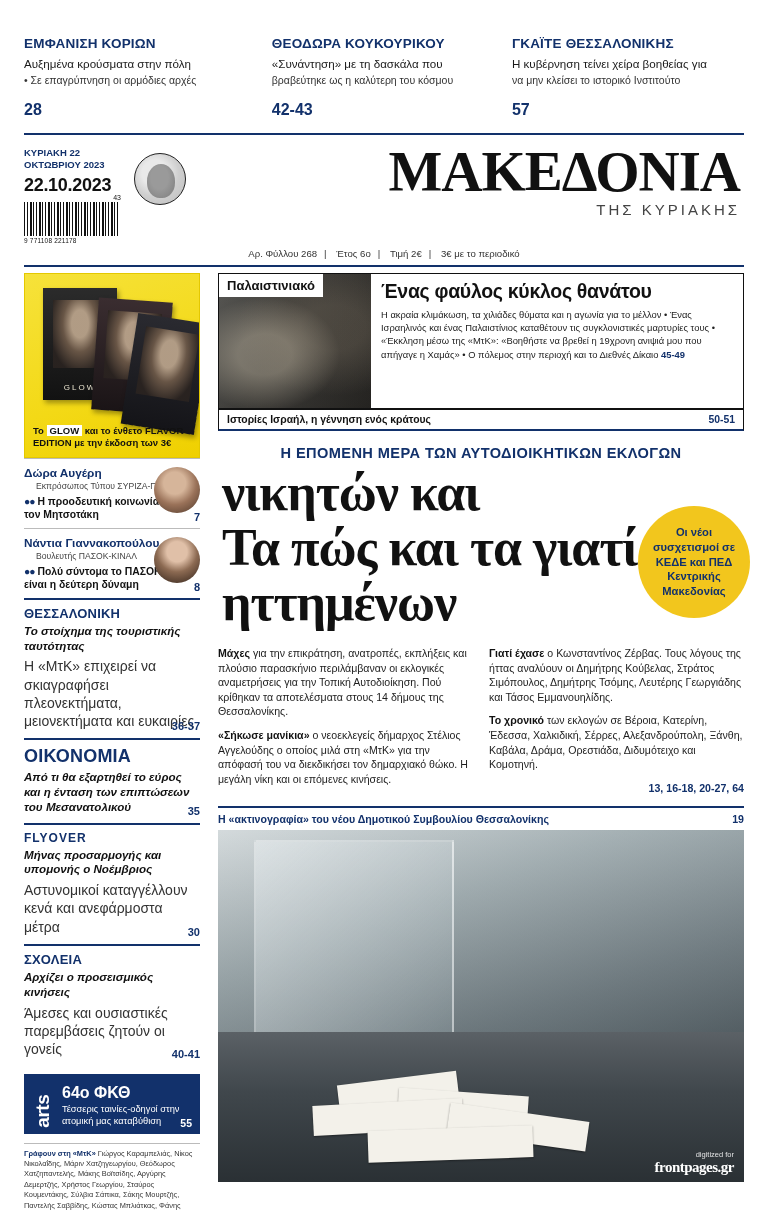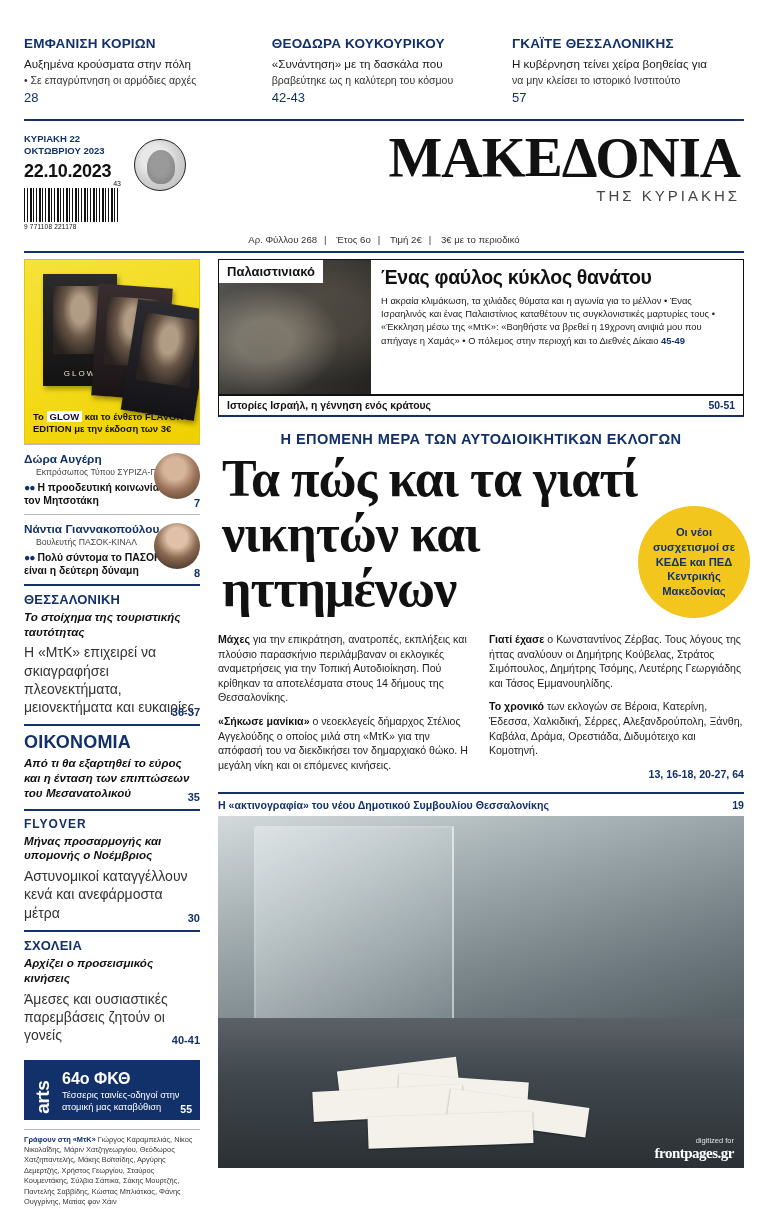--- a/index.html
+++ b/index.html
@@ -37,23 +37,23 @@
     line-height: 1.32;
     color: #1a1a1a;
   }
   .teaser .sub {
     margin-top: 3px;
     font-size: 10.5px;
     line-height: 1.3;
     color: #333;
   }
   .teaser .pg {
-    margin-top: 2px;
-    font-size: 13px;
-    font-weight: normal;
+    margin-top: 13px;
+    font-size: 16px;
+    font-weight: bold;
     color: #12316b;
   }
   .rule-top {
     margin: 14px 24px 0 24px;
     border-top: 2px solid #12316b;
   }
 
   
   .masthead {
     display: flex; align-items: flex-start;
@@ -458,22 +458,22 @@
           <p><span>Η ακραία κλιμάκωση, τα χιλιάδες θύματα και η αγωνία για το μέλλον • Ένας Ισραηλινός και ένας Παλαιστίνιος καταθέτουν τις συγκλονιστικές μαρτυρίες τους • «Έκκληση μέσω της «ΜτΚ»: «Βοηθήστε να βρεθεί η 19χρονη ανιψιά μου που απήγαγε η Χαμάς» • Ο πόλεμος στην περιοχή και το Διεθνές Δίκαιο</span> <span class="pp">45-49</span></p>
         </div>
       </div>
       <div class="pal-strip">
         <span>Ιστορίες Ισραήλ, η γέννηση ενός κράτους</span>
         <span class="pg">50-51</span>
       </div>
 
       <div class="kicker">Η ΕΠΟΜΕΝΗ ΜΕΡΑ ΤΩΝ ΑΥΤΟΔΙΟΙΚΗΤΙΚΩΝ ΕΚΛΟΓΩΝ</div>
       <div class="bighead">
+        <span class="l3">νικητών και</span>
         <span class="l3">Τα πώς και τα γιατί</span>
-        <span class="l3">νικητών και</span>
         <span class="l3">ηττημένων</span>
       </div>
 
       <div class="cols3">
         <div class="c">
           <p><b>Μάχες</b> <span>για την επικράτηση, ανατροπές, εκπλήξεις και πλούσιο παρασκήνιο περιλάμβαναν οι εκλογικές αναμετρήσεις για την Τοπική Αυτοδιοίκηση. Πού κρίθηκαν τα αποτελέσματα στους 14 δήμους της Θεσσαλονίκης.</span></p>
           <p><b>«Σήκωσε μανίκια»</b> <span>ο νεοεκλεγείς δήμαρχος Στέλιος Αγγελούδης ο οποίος μιλά στη «ΜτΚ» για την απόφασή του να διεκδικήσει τον δημαρχιακό θώκο. Η μεγάλη νίκη και οι επόμενες κινήσεις.</span></p>
         </div>
         <div class="c">
           <p><b>Γιατί έχασε</b> <span>ο Κωνσταντίνος Ζέρβας. Τους λόγους της ήττας αναλύουν οι Δημήτρης Κούβελας, Στράτος Σιμόπουλος, Δημήτρης Τσόμης, Λευτέρης Γεωργιάδης και Τάσος Εμμανουηλίδης.</span></p>

